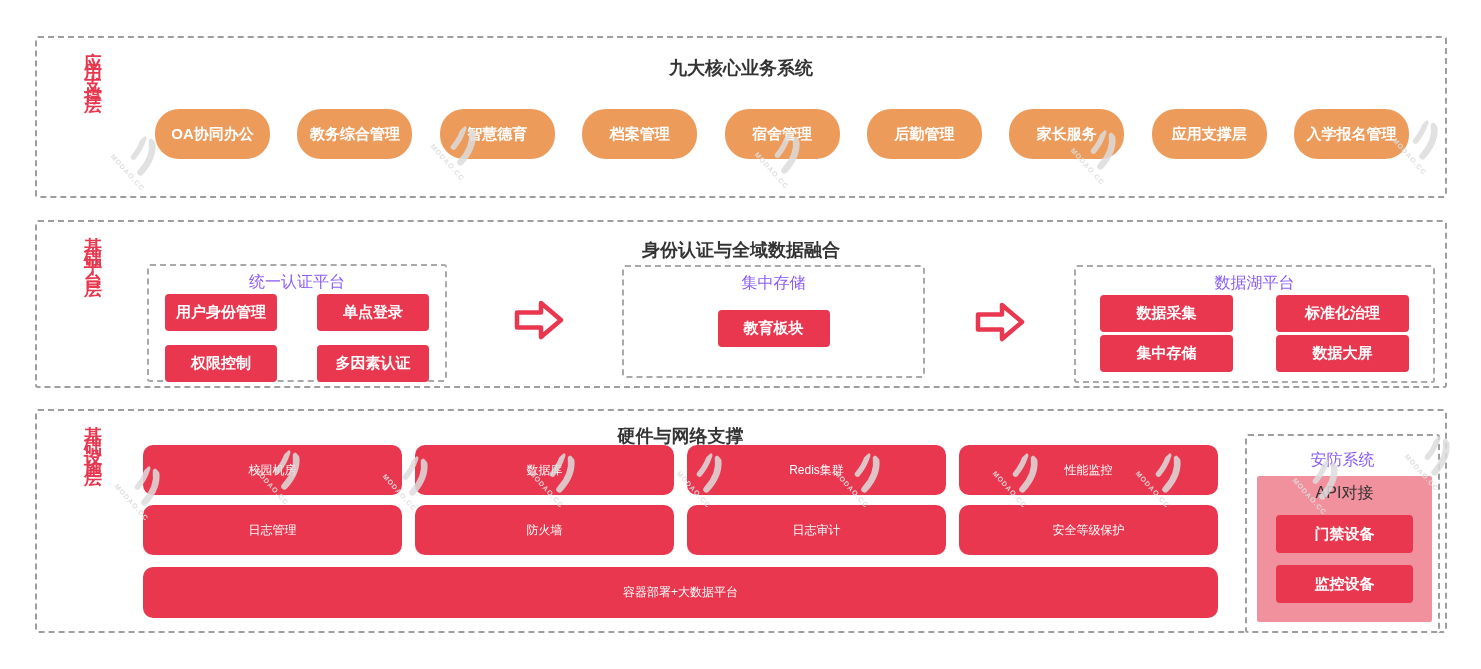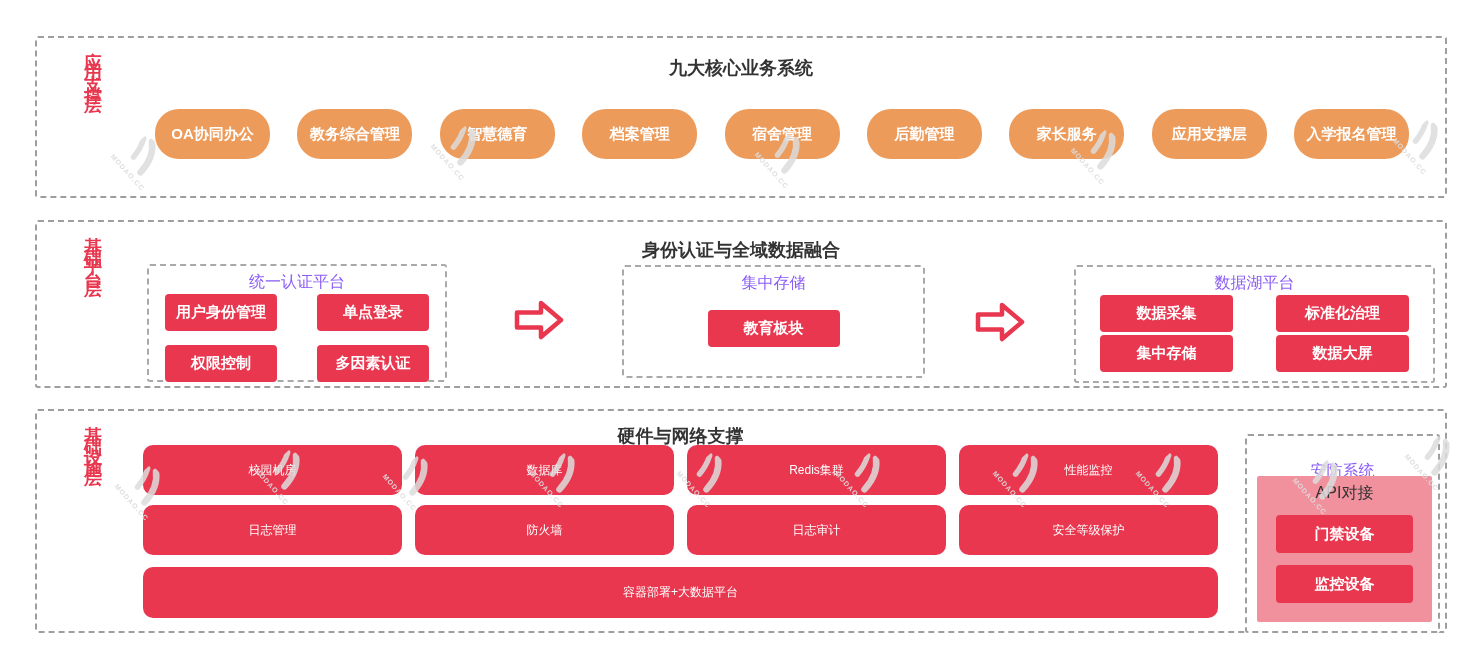--- a/index.html
+++ b/index.html
@@ -47,41 +47,41 @@
   }
   #auth-box     { left:110px;  top:42px; width:300px; height:118px; }
   #business-box { left:585px;  top:43px; width:303px; height:113px; }
   #datalake-box { left:1037px; top:43px; width:361px; height:118px; }
   .subbox-title { text-align:center; font-size:16px; color:#8b5cf6; margin-top:5px; line-height:21px; }
 
   .pair-grid { display:grid; justify-content:space-between; margin-top:2px; }
   #auth-box .pair-grid     { grid-template-columns:112px 112px; padding:0 16px; row-gap:14px; }
   #datalake-box .pair-grid { grid-template-columns:133px 133px; padding:0 24px; row-gap:3px; }
   .chip.red { height:37px; background:var(--red,#e8374f); font-size:15px; }
-  #business-box .chip.red { width:132px; margin:17px auto 0; }
+  #business-box .chip.red { width:112px; margin:17px auto 0; }
 
   .flow-arrow { position:absolute; }
   #arrow-1 { left:477px; top:78px; }
   #arrow-2 { left:938px; top:80px; }
   .flow-arrow path { stroke:var(--red,#e8374f); stroke-width:4.5; fill:none; stroke-linejoin:round; }
 
   
   .infra-grid {
     position:absolute; left:106px; top:34px; width:1075px;
     display:grid; grid-template-columns:repeat(4,259px); justify-content:space-between; row-gap:10px;
   }
   .block {
     height:50px; background:var(--red,#e8374f); border-radius:10px;
     display:flex; align-items:center; justify-content:center;
     color:#fff; font-weight:normal; font-size:12px;
   }
   .block.wide { position:absolute; left:106px; top:156px; width:1075px; height:51px; }
 
   #security-box { left:1208px; top:23px; width:195px; height:199px; border-color:#9e9e9e; }
-  #security-box .subbox-title { margin-top:24px; }
+  #security-box .subbox-title { margin-top:13px; }
   .pink-panel {
     position:absolute; left:10px; top:40px; width:175px; height:146px;
     background:var(--pink,#f2919e); border-radius:2px;
     display:flex; flex-direction:column; align-items:center; padding-top:7px; gap:12px;
   }
   .pink-title { font-size:16px; color:#333; line-height:20px; }
   .pink-panel .chip.red { width:137px; height:38px; border-radius:4px; }
 
   
   .wm {

